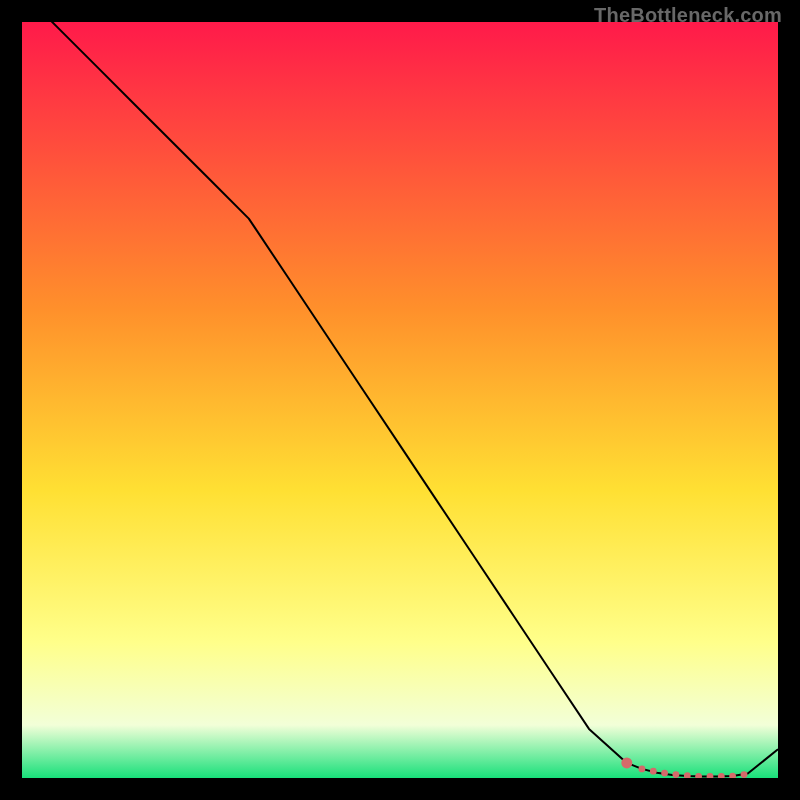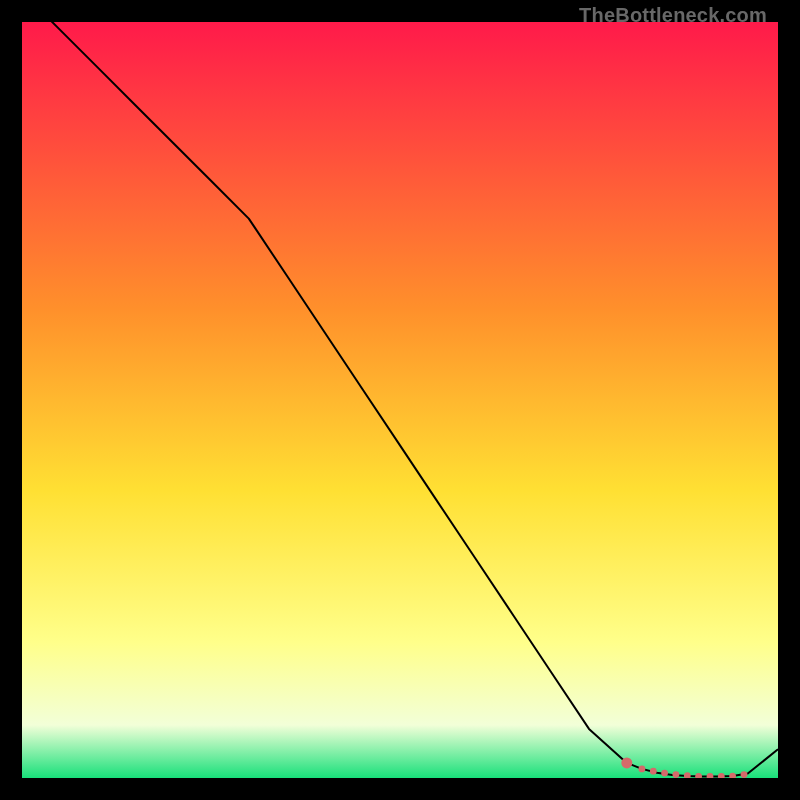--- a/index.html
+++ b/index.html
@@ -13,21 +13,21 @@
   }
   .stage {
     position: relative;
     width: 800px;
     height: 800px;
     background: #000;
   }
   .watermark {
     position: absolute;
     top: 4px;
-    right: 33px;
+    right: 18px;
     font-size: 20px;
     font-weight: 600;
     color: #686868;
     letter-spacing: 0.2px;
     z-index: 20;
     text-align: right;
   }
   svg.plot {
     position: absolute;
     left: 22px;

